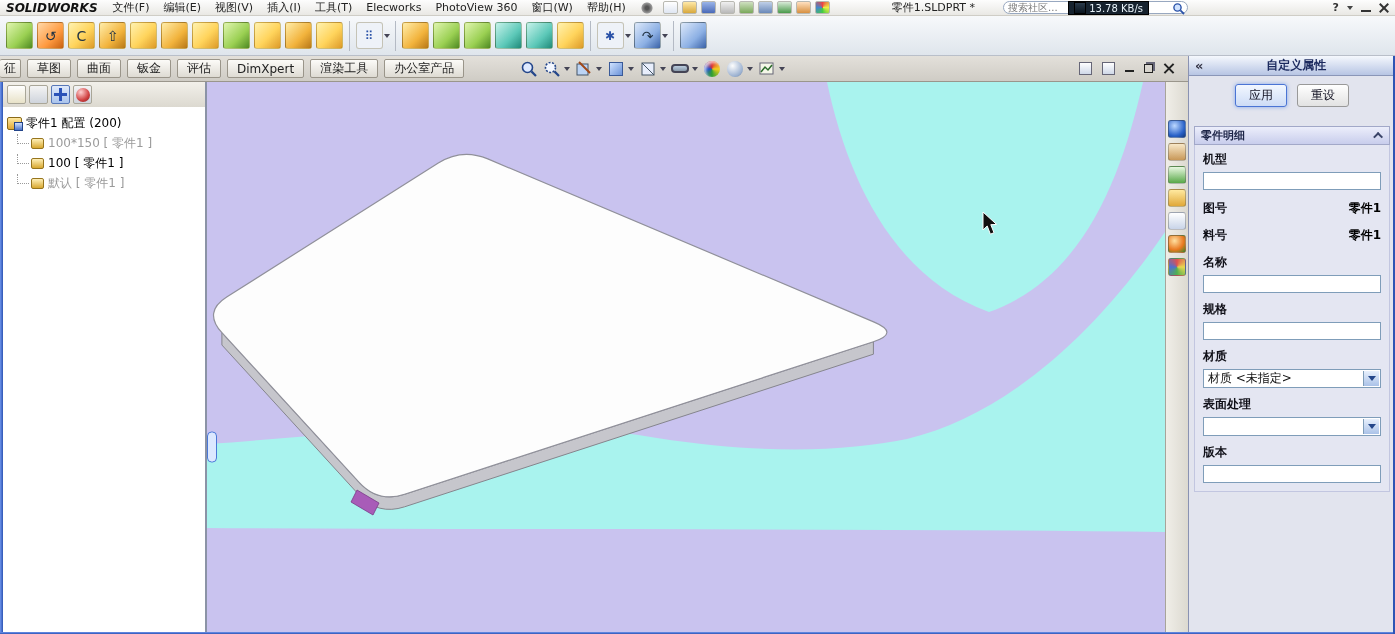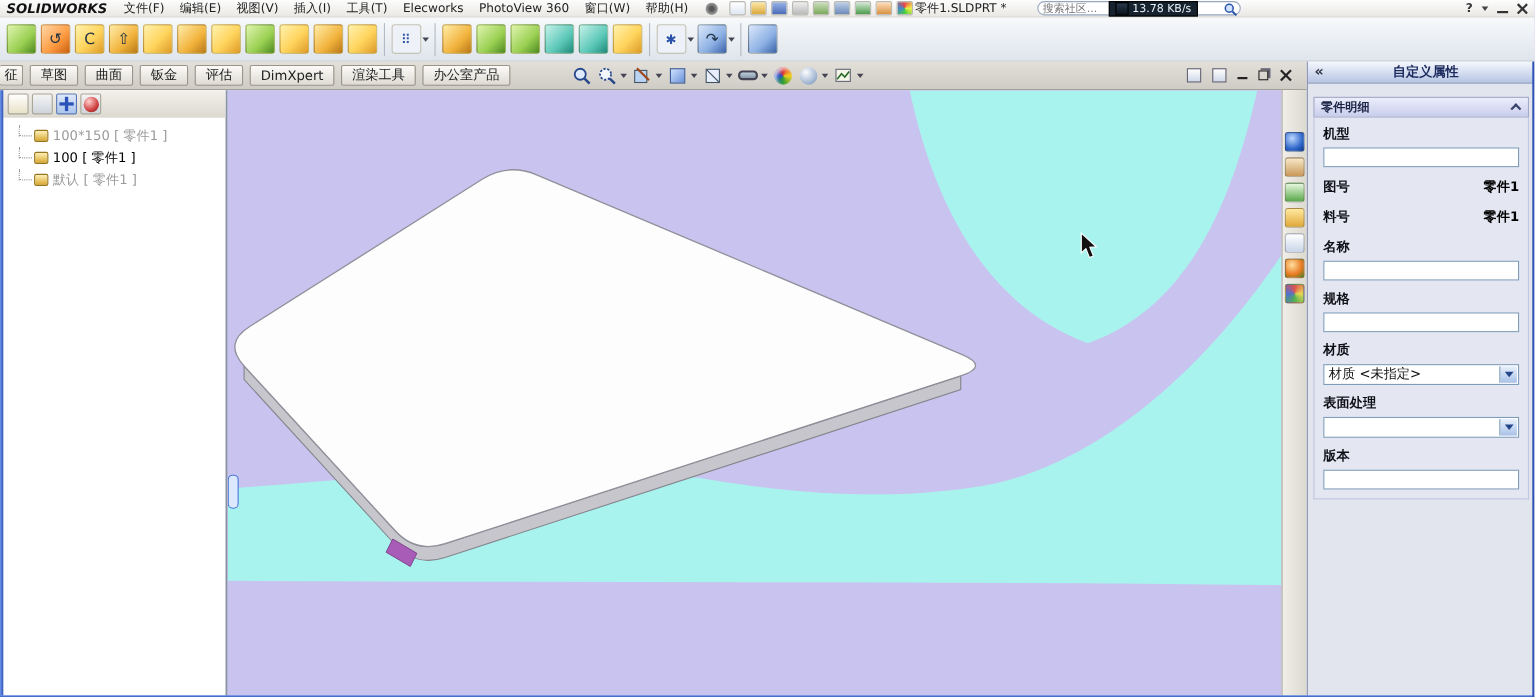--- a/index.html
+++ b/index.html
@@ -15,21 +15,21 @@
   .mini { width:15px; height:13px; margin:0 2px; border-radius:2px; border:1px solid #b9b9b2; }
   .m-doc  { background:linear-gradient(#fff,#dfe6f2); }
   .m-open { background:linear-gradient(#ffe9a8,#d8a83c); }
   .m-save { background:linear-gradient(#9ab4e8,#4a6ab8); }
   .m-print{ background:linear-gradient(#f0f0f0,#b8b8b8); }
   .m-undo { background:linear-gradient(#cfe0c0,#7aa85a); }
   .m-redo { background:linear-gradient(#c0d0e8,#6a88b8); }
   .m-reb  { background:linear-gradient(#d8ead8,#4a9a4a); }
   .m-opt  { background:linear-gradient(#ffe0c0,#d89040); }
   .m-col  { background:conic-gradient(#e44,#ee4,#4c4,#48c,#e44); }
-  .doc-title { color:#222; white-space:nowrap; }
+  .doc-title { margin-left:60px; color:#222; white-space:nowrap; }
   .searchbox { margin-left:28px; width:185px; height:13px; border:1px solid #98a8c0; border-radius:7px; background:#fff; display:flex; align-items:center; padding:0 4px; color:#777; font-size:10px; position:relative; }
   .net-badge { position:absolute; right:38px; top:-1px; height:14px; background:#16222e; color:#e8f2f8; font-size:10px; display:flex; align-items:center; padding:0 5px; border:1px solid #000; }
   .net-ico { width:12px; height:12px; background:linear-gradient(#2a3a4a,#0a141e); border:1px solid #000; margin-right:3px; }
   .winbtns { margin-left:auto; display:flex; align-items:center; padding-right:6px; gap:8px; }
   .qmark { font-weight:bold; color:#333; }
   .caret-dn { width:0; height:0; border-left:3px solid transparent; border-right:3px solid transparent; border-top:4px solid #444; }
   .wb-min { width:10px; height:8px; border-bottom:2px solid #333; }
   .wb-close { position:relative; width:10px; height:10px; }
   .wb-close::before,.wb-close::after { content:""; position:absolute; left:4px; top:-1px; width:2px; height:12px; background:#333; }
   .wb-close::before { transform:rotate(45deg); } .wb-close::after { transform:rotate(-45deg); }
@@ -278,20 +278,24 @@
     <span class="lp-tabico lpt1"></span>
     <span class="lp-tabico lpt2"></span>
     <span class="lp-tabico lpt3">
         <span class="cross-arrows"></span>
       </span>
     <span class="lp-tabico lpt2">
         <span class="ball-ico"></span>
       </span>
   </div>
   <div class="tree">
+    <div class="trow">
+      <span class="cfgico"></span>
+      <span>零件1 配置  (200)</span>
+    </div>
     <div class="trow child">
       <span class="tjoint"></span>
       <span class="keyico"></span>
       <span class="gray">100*150 [ 零件1 ]</span>
     </div>
     <div class="trow child">
       <span class="tjoint"></span>
       <span class="keyico"></span>
       <span>100 [ 零件1 ]</span>
     </div>
@@ -331,20 +335,24 @@
   <span class="si si5"></span>
   <span class="si si6"></span>
   <span class="si si7"></span>
 </div>
 
 <div class="ab rpanel">
   <div class="rp-title">
     <span class="chev">«</span>
     <span class="t">自定义属性</span>
   </div>
+  <div class="rp-btnrow">
+    <span class="btn btn-apply">应用</span>
+    <span class="btn btn-reset">重设</span>
+  </div>
 
 
   <div class="rp-gap"></div>
 
   <div class="grp-hdr">
     <span>零件明细</span>
     <span class="chev-up"></span>
   </div>
   <div class="grp-body" style="background:#e4e6f2;">
     <div class="fldlabel" style="margin-top:0;">机型</div>

